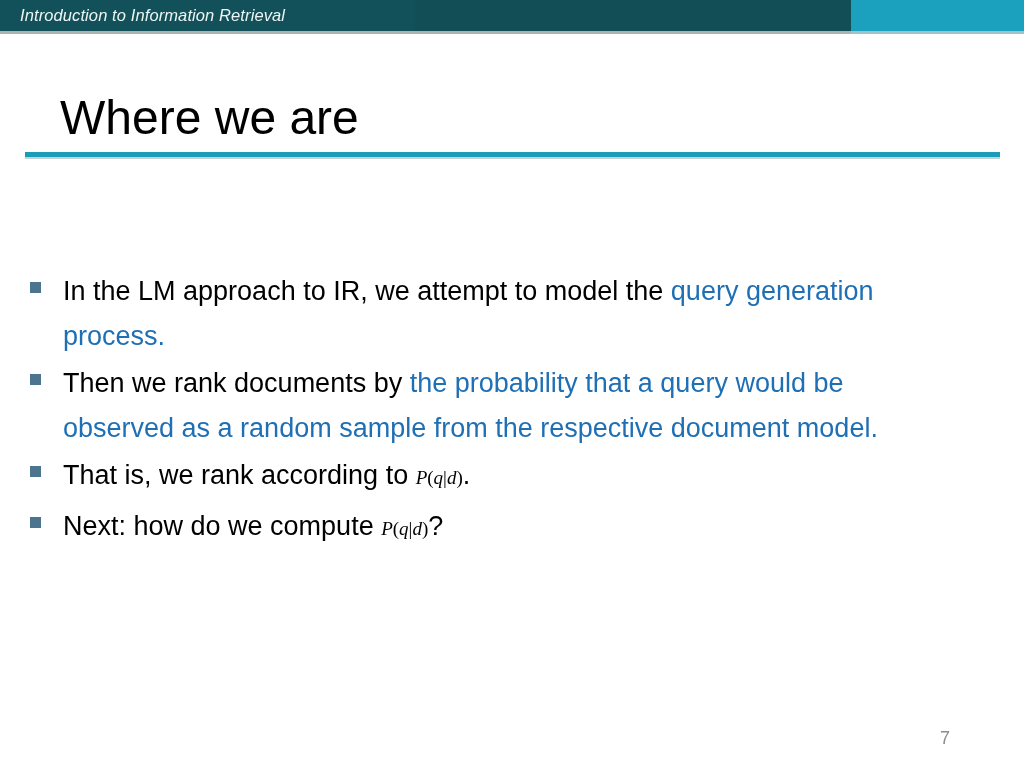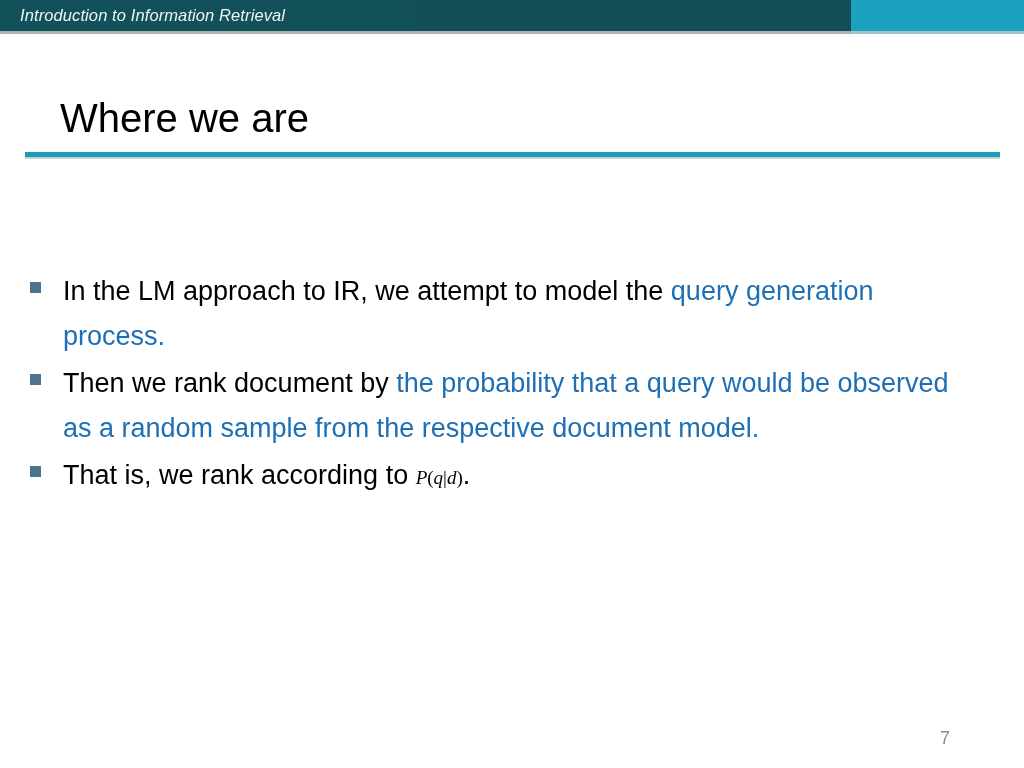--- a/index.html
+++ b/index.html
@@ -76,21 +76,21 @@
     height: 3px;
     background: #9fc3cb;
   }
 
   
   .slide-title {
     position: absolute;
     left: 60px;
     top: 88px;
     font-family: "Liberation Sans", sans-serif;
-    font-size: 40px;
+    font-size: 48px;
     line-height: 60px;
     color: #000000;
     font-weight: 400;
     white-space: nowrap;
   }
   .title-rule {
     position: absolute;
     left: 25px;
     top: 152px;
     width: 975px;
@@ -174,21 +174,25 @@
 <div class="title-rule"></div>
 <div class="title-rule-shadow"></div>
 
 <div class="body">
   <div class="bullet-row">
     <span class="bullet-marker"></span>
     <span class="bullet-text"><span class="frag-black">In the LM approach to IR, we attempt to model the </span><span class="frag-blue">query generation process.</span></span>
   </div>
   <div class="bullet-row">
     <span class="bullet-marker"></span>
-    <span class="bullet-text"><span class="frag-black">Then we rank document by </span><span class="frag-blue">the probability that a query would be observed as a random sample from the respective document model.</span></span>
+    <span class="bullet-text"><span class="frag-black">Then we rank documents by </span><span class="frag-blue">the probability that a query would be observed as a random sample from the respective document model.</span></span>
   </div>
   <div class="bullet-row">
     <span class="bullet-marker"></span>
     <span class="bullet-text"><span class="frag-black">That is, we rank according to </span><span class="math"><span>P</span><span class="up">(</span><span>q</span><span class="up">|</span><span>d</span><span class="up">)</span></span><span class="frag-black">.</span></span>
+  </div>
+  <div class="bullet-row">
+    <span class="bullet-marker"></span>
+    <span class="bullet-text"><span class="frag-black">Next: how do we compute </span><span class="math"><span>P</span><span class="up">(</span><span>q</span><span class="up">|</span><span>d</span><span class="up">)</span></span><span class="frag-black">?</span></span>
   </div>
 </div>
 
 <div class="page-number">7</div>
 
 </body></html>

